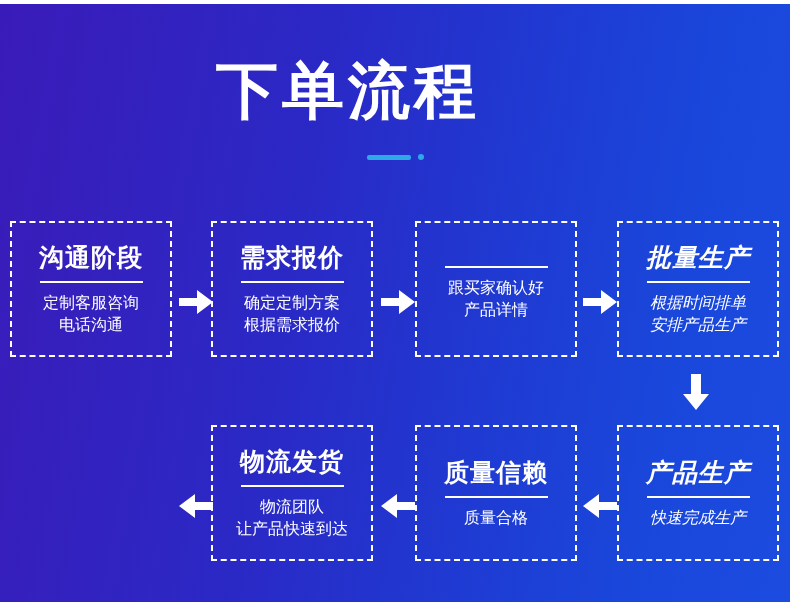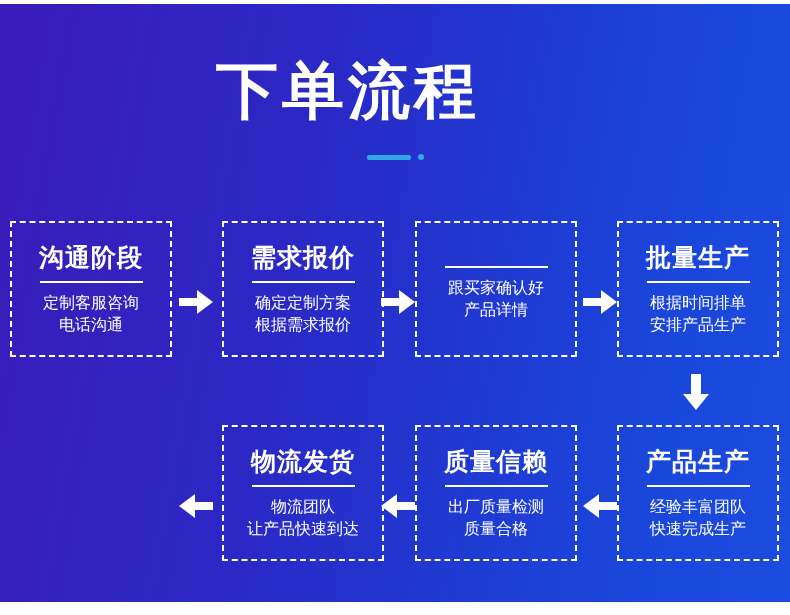--- a/index.html
+++ b/index.html
@@ -82,23 +82,23 @@
     width: 162px;
     height: 136px;
     box-sizing: border-box;
     border: 2px dashed #ffffff;
     display: flex;
     flex-direction: column;
     align-items: center;
     justify-content: center;
   }
   .col-0 { left: 10px; }
-  .col-1 { left: 222px; }
+  .col-1 { left: 211px; }
   .col-2 { left: 415px; }
-  .col-3 { left: 617px; }
+  .col-3 { left: 617px; font-style: italic; }
 
   .card-title {
     color: #ffffff;
     font-size: 25px;
     line-height: 30px;
     font-weight: bold;
     letter-spacing: 1px;
     white-space: nowrap;
   }
   .card-divider {
@@ -225,32 +225,30 @@
 
     <div class="arrow arrow-h" id="arrow-6">
       <svg viewBox="0 0 34 26" xmlns="http://www.w3.org/2000/svg">
         <path d="M34 9 L16 9 L16 1 L0 13 L16 25 L16 17 L34 17 Z" fill="#ffffff"></path>
       </svg>
     </div>
 
     <div class="card col-2">
       <div class="card-title">质量信赖</div>
       <div class="card-divider"></div>
-      <div class="card-desc">出厂质量检测</div>
       <div class="card-desc">质量合格</div>
     </div>
 
     <div class="arrow arrow-h" id="arrow-5">
       <svg viewBox="0 0 34 26" xmlns="http://www.w3.org/2000/svg">
         <path d="M34 9 L16 9 L16 1 L0 13 L16 25 L16 17 L34 17 Z" fill="#ffffff"></path>
       </svg>
     </div>
 
     <div class="card col-3">
       <div class="card-title">产品生产</div>
       <div class="card-divider"></div>
-      <div class="card-desc">经验丰富团队</div>
       <div class="card-desc">快速完成生产</div>
     </div>
 
   </div>
 
 </div>
 
 </body></html>

